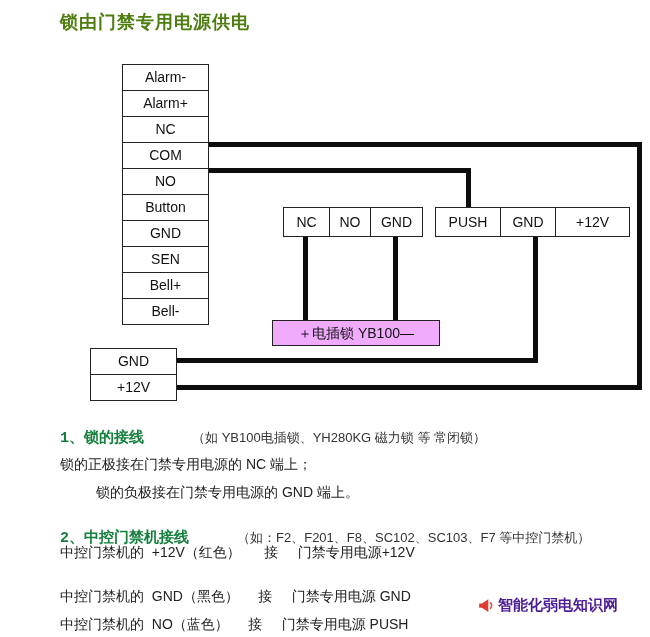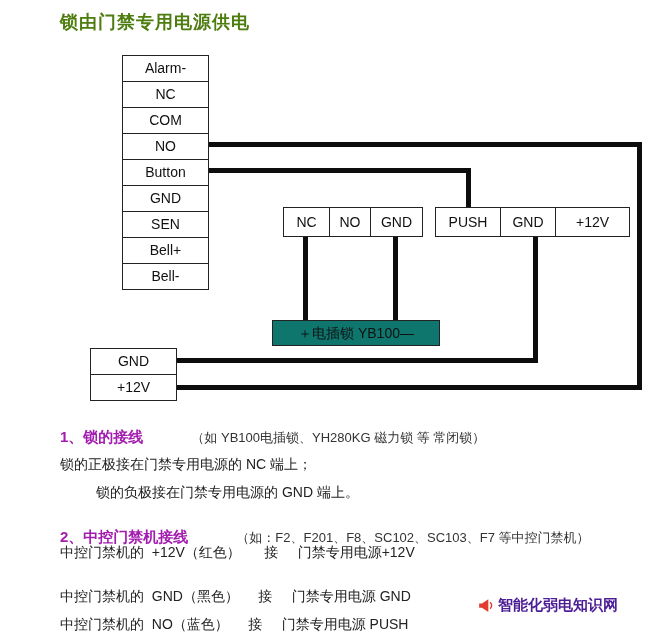--- a/index.html
+++ b/index.html
@@ -29,26 +29,26 @@
     text-align:center;
     font-size:14px;
     color:#111;
   }
   .vblock .tcell{width:87px;height:27px;line-height:25px;margin-top:-1px;}
   .vblock .tcell:first-child{margin-top:0;}
   .hblock .tcell{height:30px;line-height:28px;margin-left:-1px;}
   .hblock .tcell:first-child{margin-left:0;}
   .lockbox{
     position:absolute;left:272px;top:320px;width:168px;height:26px;
-    box-sizing:border-box;border:1px solid #222;background:#0f766e;
+    box-sizing:border-box;border:1px solid #222;background:#f0abfc;
     text-align:center;font-size:14px;line-height:24px;color:#111;
   }
   
   .note{position:absolute;left:60px;font-size:14px;color:#222;white-space:pre;}
-  .note .bold{font-size:15px;font-weight:bold;color:#a21caf;white-space:pre;}
+  .note .bold{font-size:15px;font-weight:bold;color:#15803d;white-space:pre;font-family:Liberation Mono, monospace;}
   .note .rest{font-size:13px;color:#333;white-space:pre;padding-left:48px;}
   
   .watermark{
     position:absolute;left:477px;top:596px;
     display:flex;align-items:center;gap:4px;
     font-size:15px;font-weight:bold;color:#4c1d95;
   }
   .watermark svg{display:block;}
 </style>
 </head>
@@ -64,22 +64,23 @@
 
   <div class="wire h" style="left:174px;top:168px;width:297px;"></div>
   <div class="wire v" style="left:466px;top:168px;height:41px;"></div>
 
   <div class="wire h" style="left:174px;top:358px;width:364px;"></div>
   <div class="wire v" style="left:533px;top:232px;height:131px;"></div>
 
   <div class="wire v" style="left:303px;top:232px;height:90px;"></div>
   <div class="wire v" style="left:393px;top:232px;height:90px;"></div>
 
-  <div class="vblock" style="left:90px;top:55px;padding-left:32px;">
+  <div class="vblock" style="left:90px;top:64px;padding-left:32px;">
     <div class="tcell">Alarm-</div>
+    <div class="tcell">Alarm+</div>
     <div class="tcell">NC</div>
     <div class="tcell">COM</div>
     <div class="tcell">NO</div>
     <div class="tcell">Button</div>
     <div class="tcell">GND</div>
     <div class="tcell">SEN</div>
     <div class="tcell">Bell+</div>
     <div class="tcell">Bell-</div>
   </div>
 

